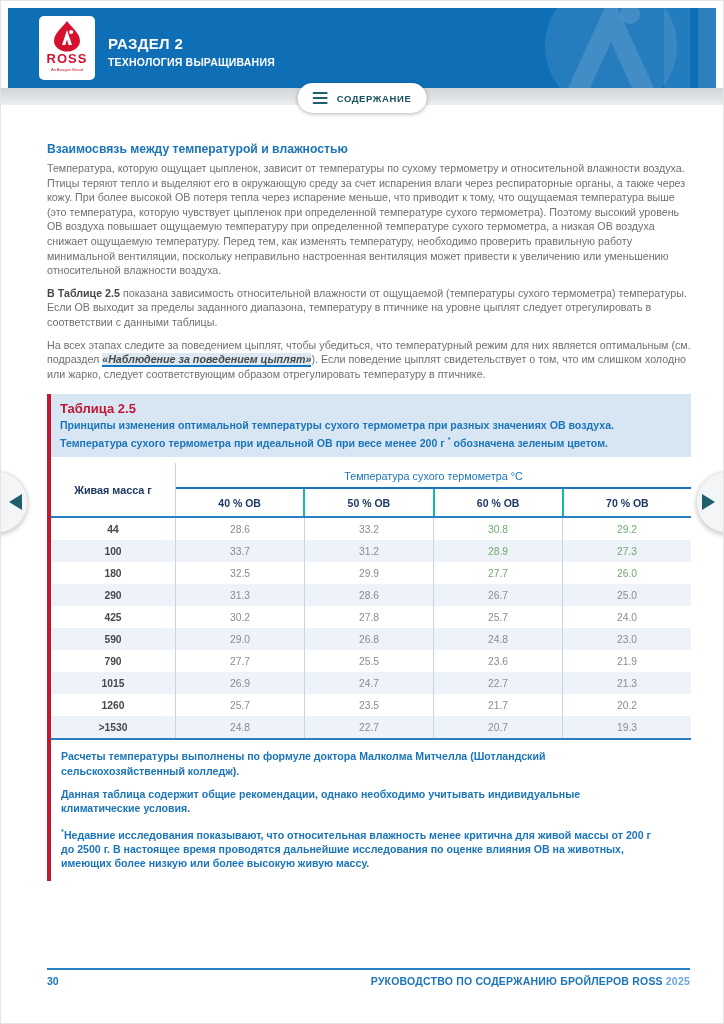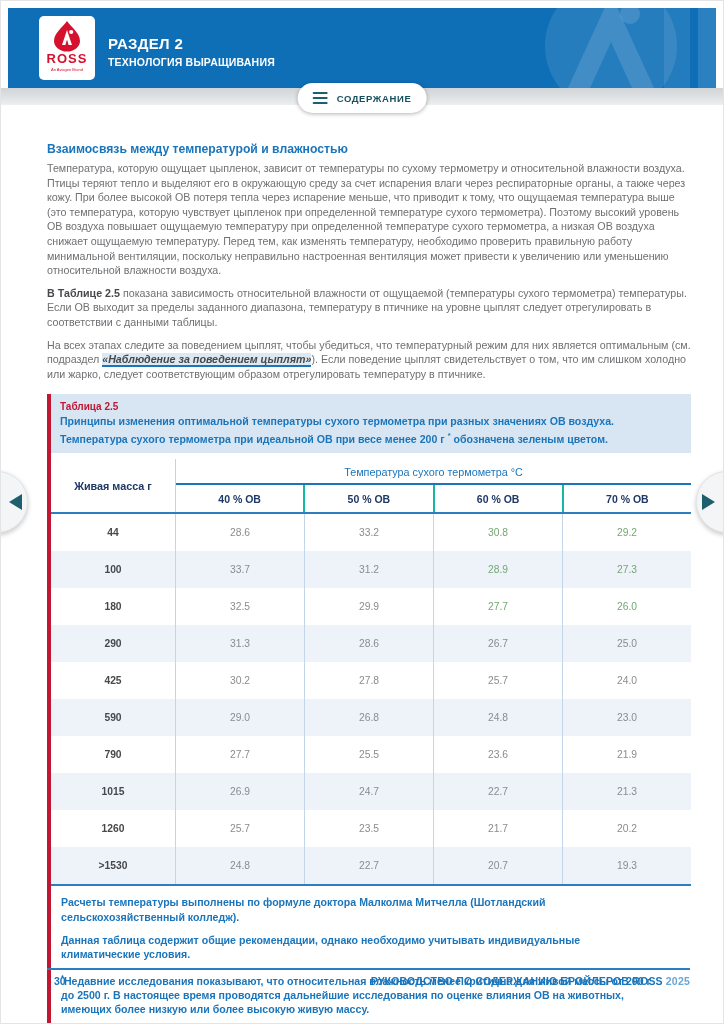--- a/index.html
+++ b/index.html
@@ -53,51 +53,51 @@
   .bodytext { color:#6e7073; font-size:10.7px; line-height:14.6px; margin:0 0 8px 0; }
   .bodytext b { color:#46484b; }
   .link-hl {
     background:#dce8f2; color:#46484b; font-weight:bold; font-style:italic;
     border-bottom:2px solid #1b75bb; cursor:pointer;
   }
 
   
   .table-block { border-left:4px solid #c11733; margin-top:13px; }
   .caption-box { background:#d8e6f3; padding:7px 12px 8px 9px; }
-  .caption-label { color:#c11733; font-weight:bold; font-size:10px; margin-bottom:2px; }
+  .caption-label { color:#c11733; font-weight:bold; font-size:13px; margin-bottom:2px; }
   .caption-text { color:#1b75bb; font-weight:bold; font-size:10.6px; line-height:14.2px; }
   .caption-text sup { font-size:7.5px; }
 
   .tbl { margin-top:6px; }
   .tbl-head { display:flex; border-bottom:2px solid #2b7fc0; }
   .head-mass { width:124px; display:flex; align-items:center; justify-content:center;
     color:#1f3864; font-weight:bold; font-size:10.8px; }
   .head-right { flex:1; border-left:1px solid #c3d6e9; }
   .group-header { text-align:center; color:#1b75bb; font-weight:normal; font-size:10.8px;
     padding:7px 0 5px 0; border-bottom:2px solid #1b75bb; }
   .rh-row { display:flex; }
   .rh { flex:1; text-align:center; color:#1f3864; font-weight:bold; font-size:10.5px; padding:8px 0 7px 0; }
   .rh + .rh { border-left:2px solid #14b8a6; }
 
   .tbl-body { border-bottom:2px solid #2b7fc0; }
-  .trow { display:flex; height:37px; }
+  .trow { display:flex; height:22px; }
   .trow.alt { background:#eef3f9; }
   .cell-mass { width:124px; display:flex; align-items:center; justify-content:center;
     color:#46484b; font-weight:bold; font-size:10.3px; }
   .cell { flex:1; display:flex; align-items:center; justify-content:center;
     color:#8a8c8f; font-size:10.3px; border-left:1px solid #c3d6e9; }
   .cell.green { color:#74a874; }
 
   .notes { padding:9px 0 1px 10px; width:600px; }
   .note { color:#1b75bb; font-weight:bold; font-size:10.6px; line-height:14.4px; margin:0 0 9px 0; }
   .note sup { font-size:7.5px; }
 
   
   .footer-rule { position:absolute; left:47px; right:34px; top:968px; border-top:2px solid #2b7fc0; }
-  .footer-row { position:absolute; left:54px; right:34px; top:975px; display:flex;
+  .footer-row { position:absolute; left:47px; right:34px; top:975px; display:flex;
     justify-content:space-between; align-items:flex-start; }
   .page-num { color:#1b75bb; font-weight:bold; font-size:10.5px; }
   .footer-title { color:#1b75bb; font-weight:bold; font-size:10.5px; letter-spacing:0.2px; }
   .footer-title .year { color:#6aa6d8; margin-left:3px; }
 </style>
 </head>
 <body>
 
 <div class="page-frame"></div>
 

